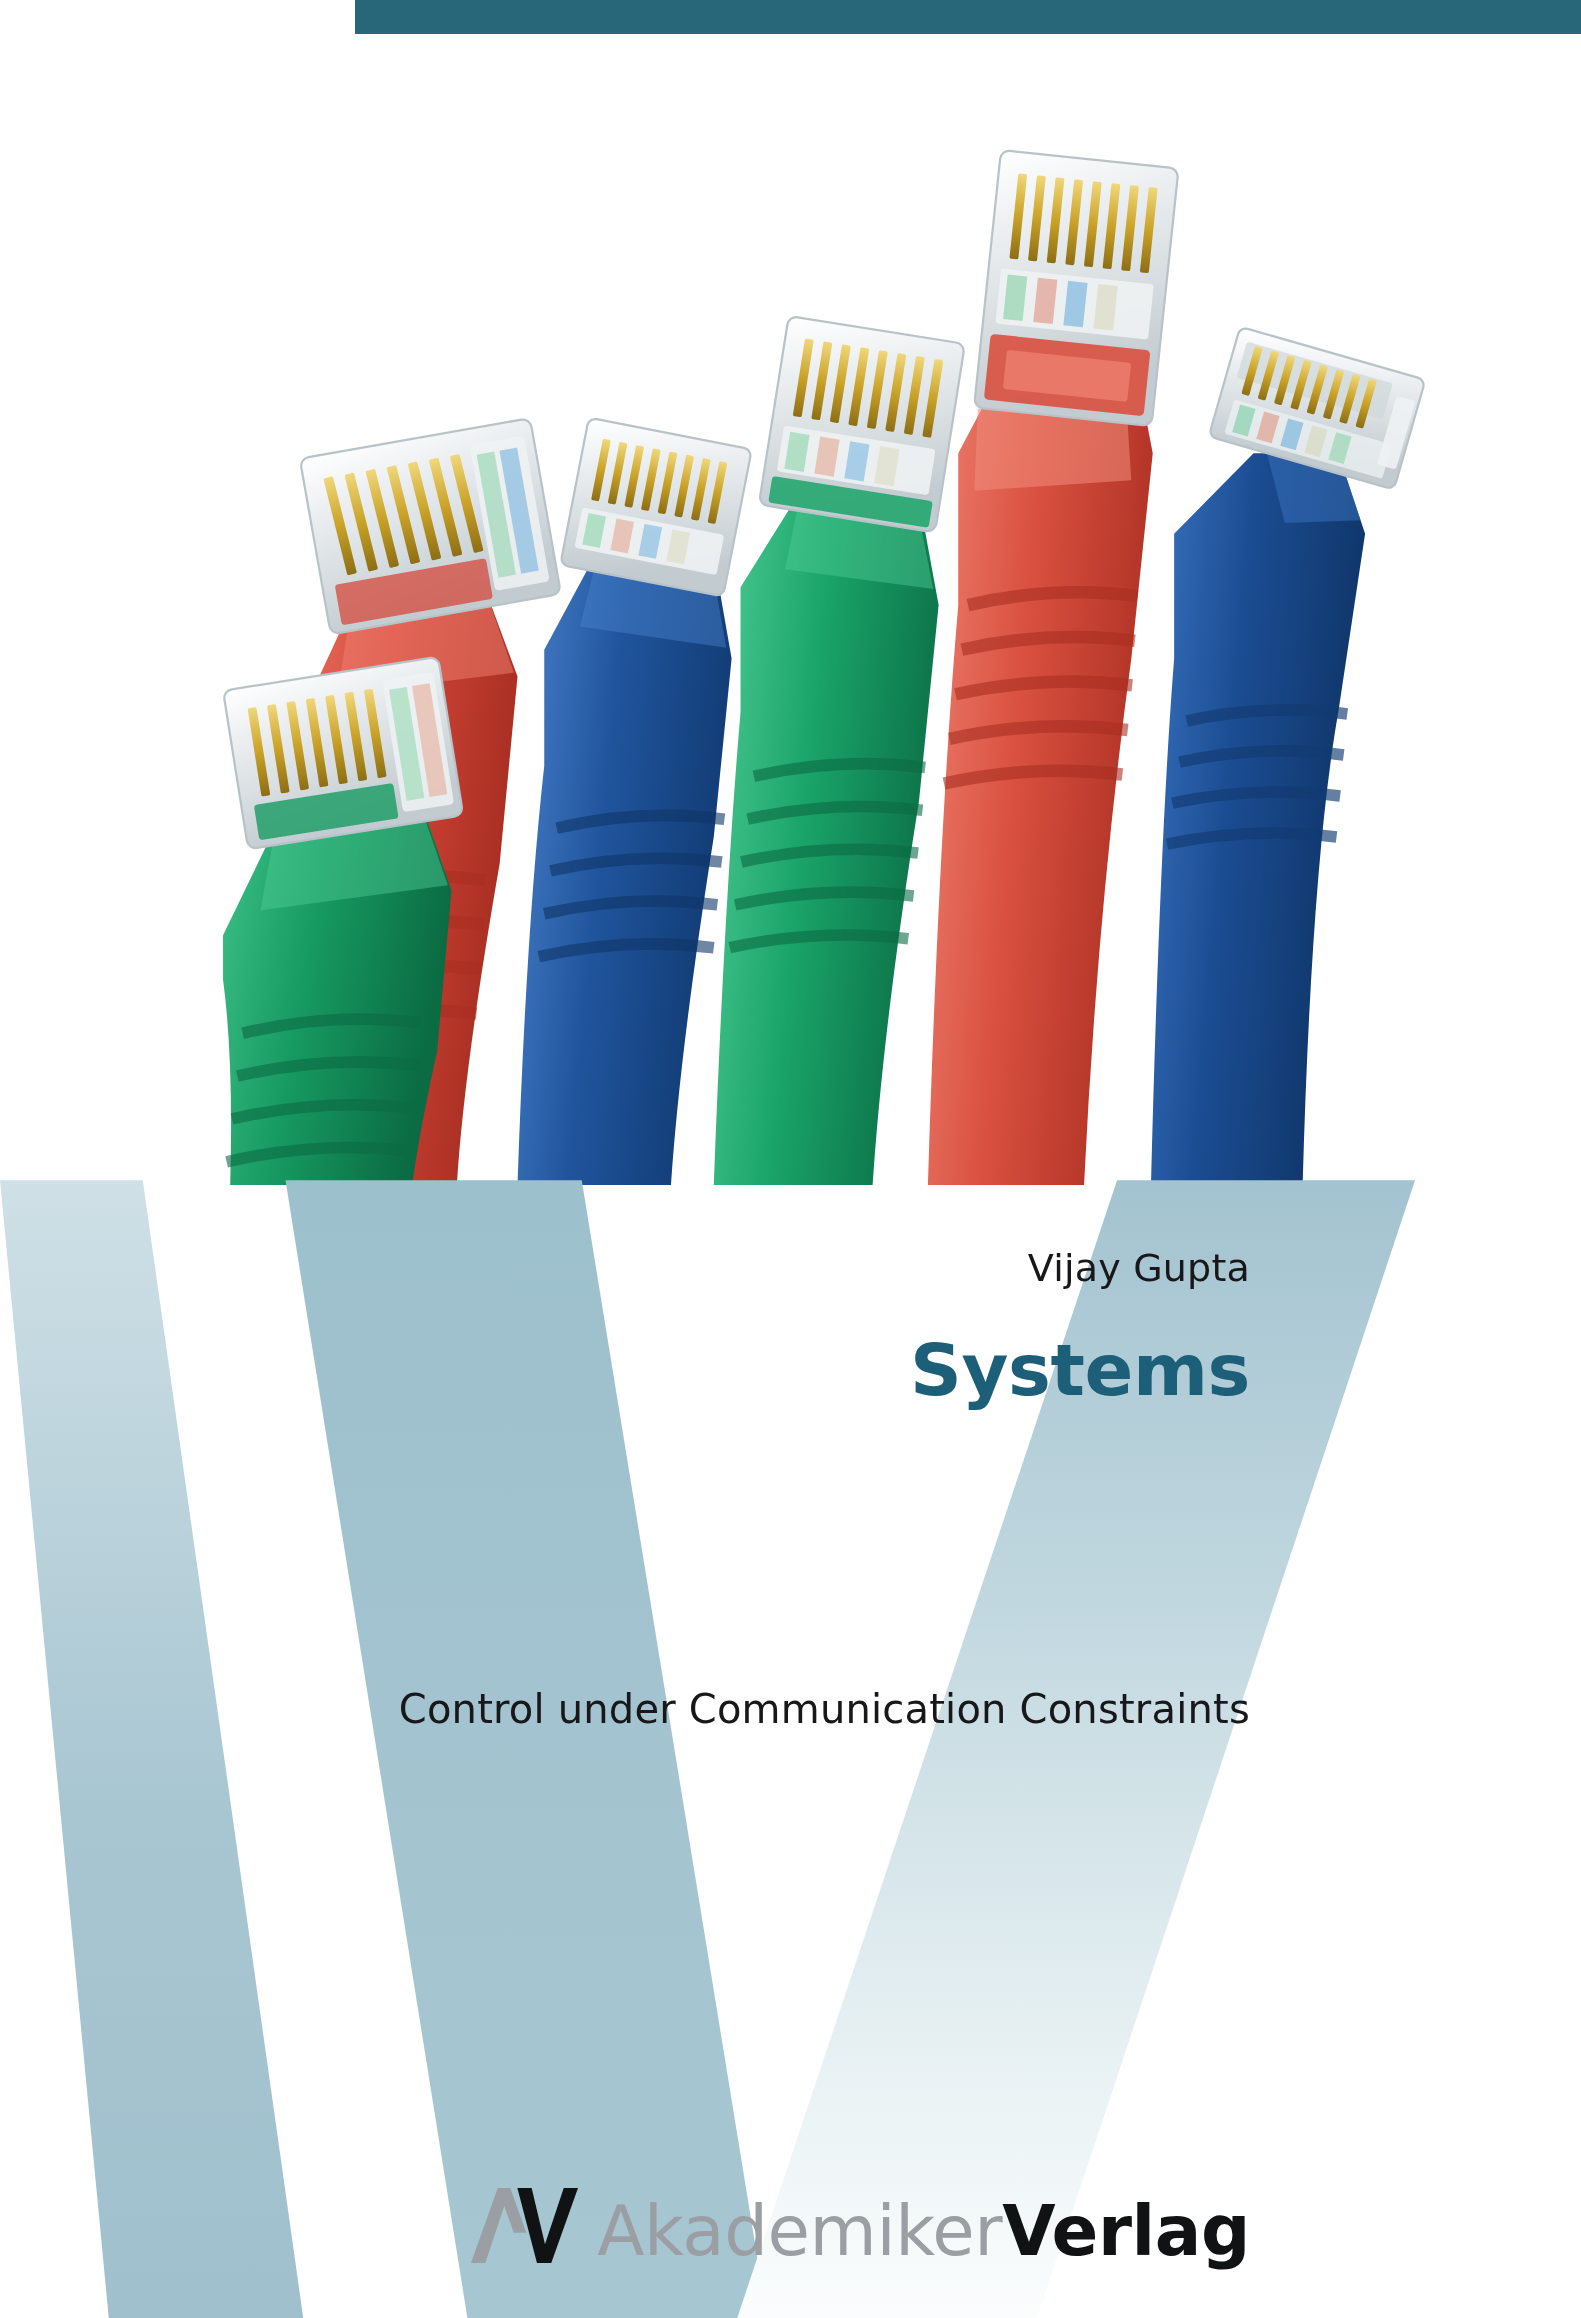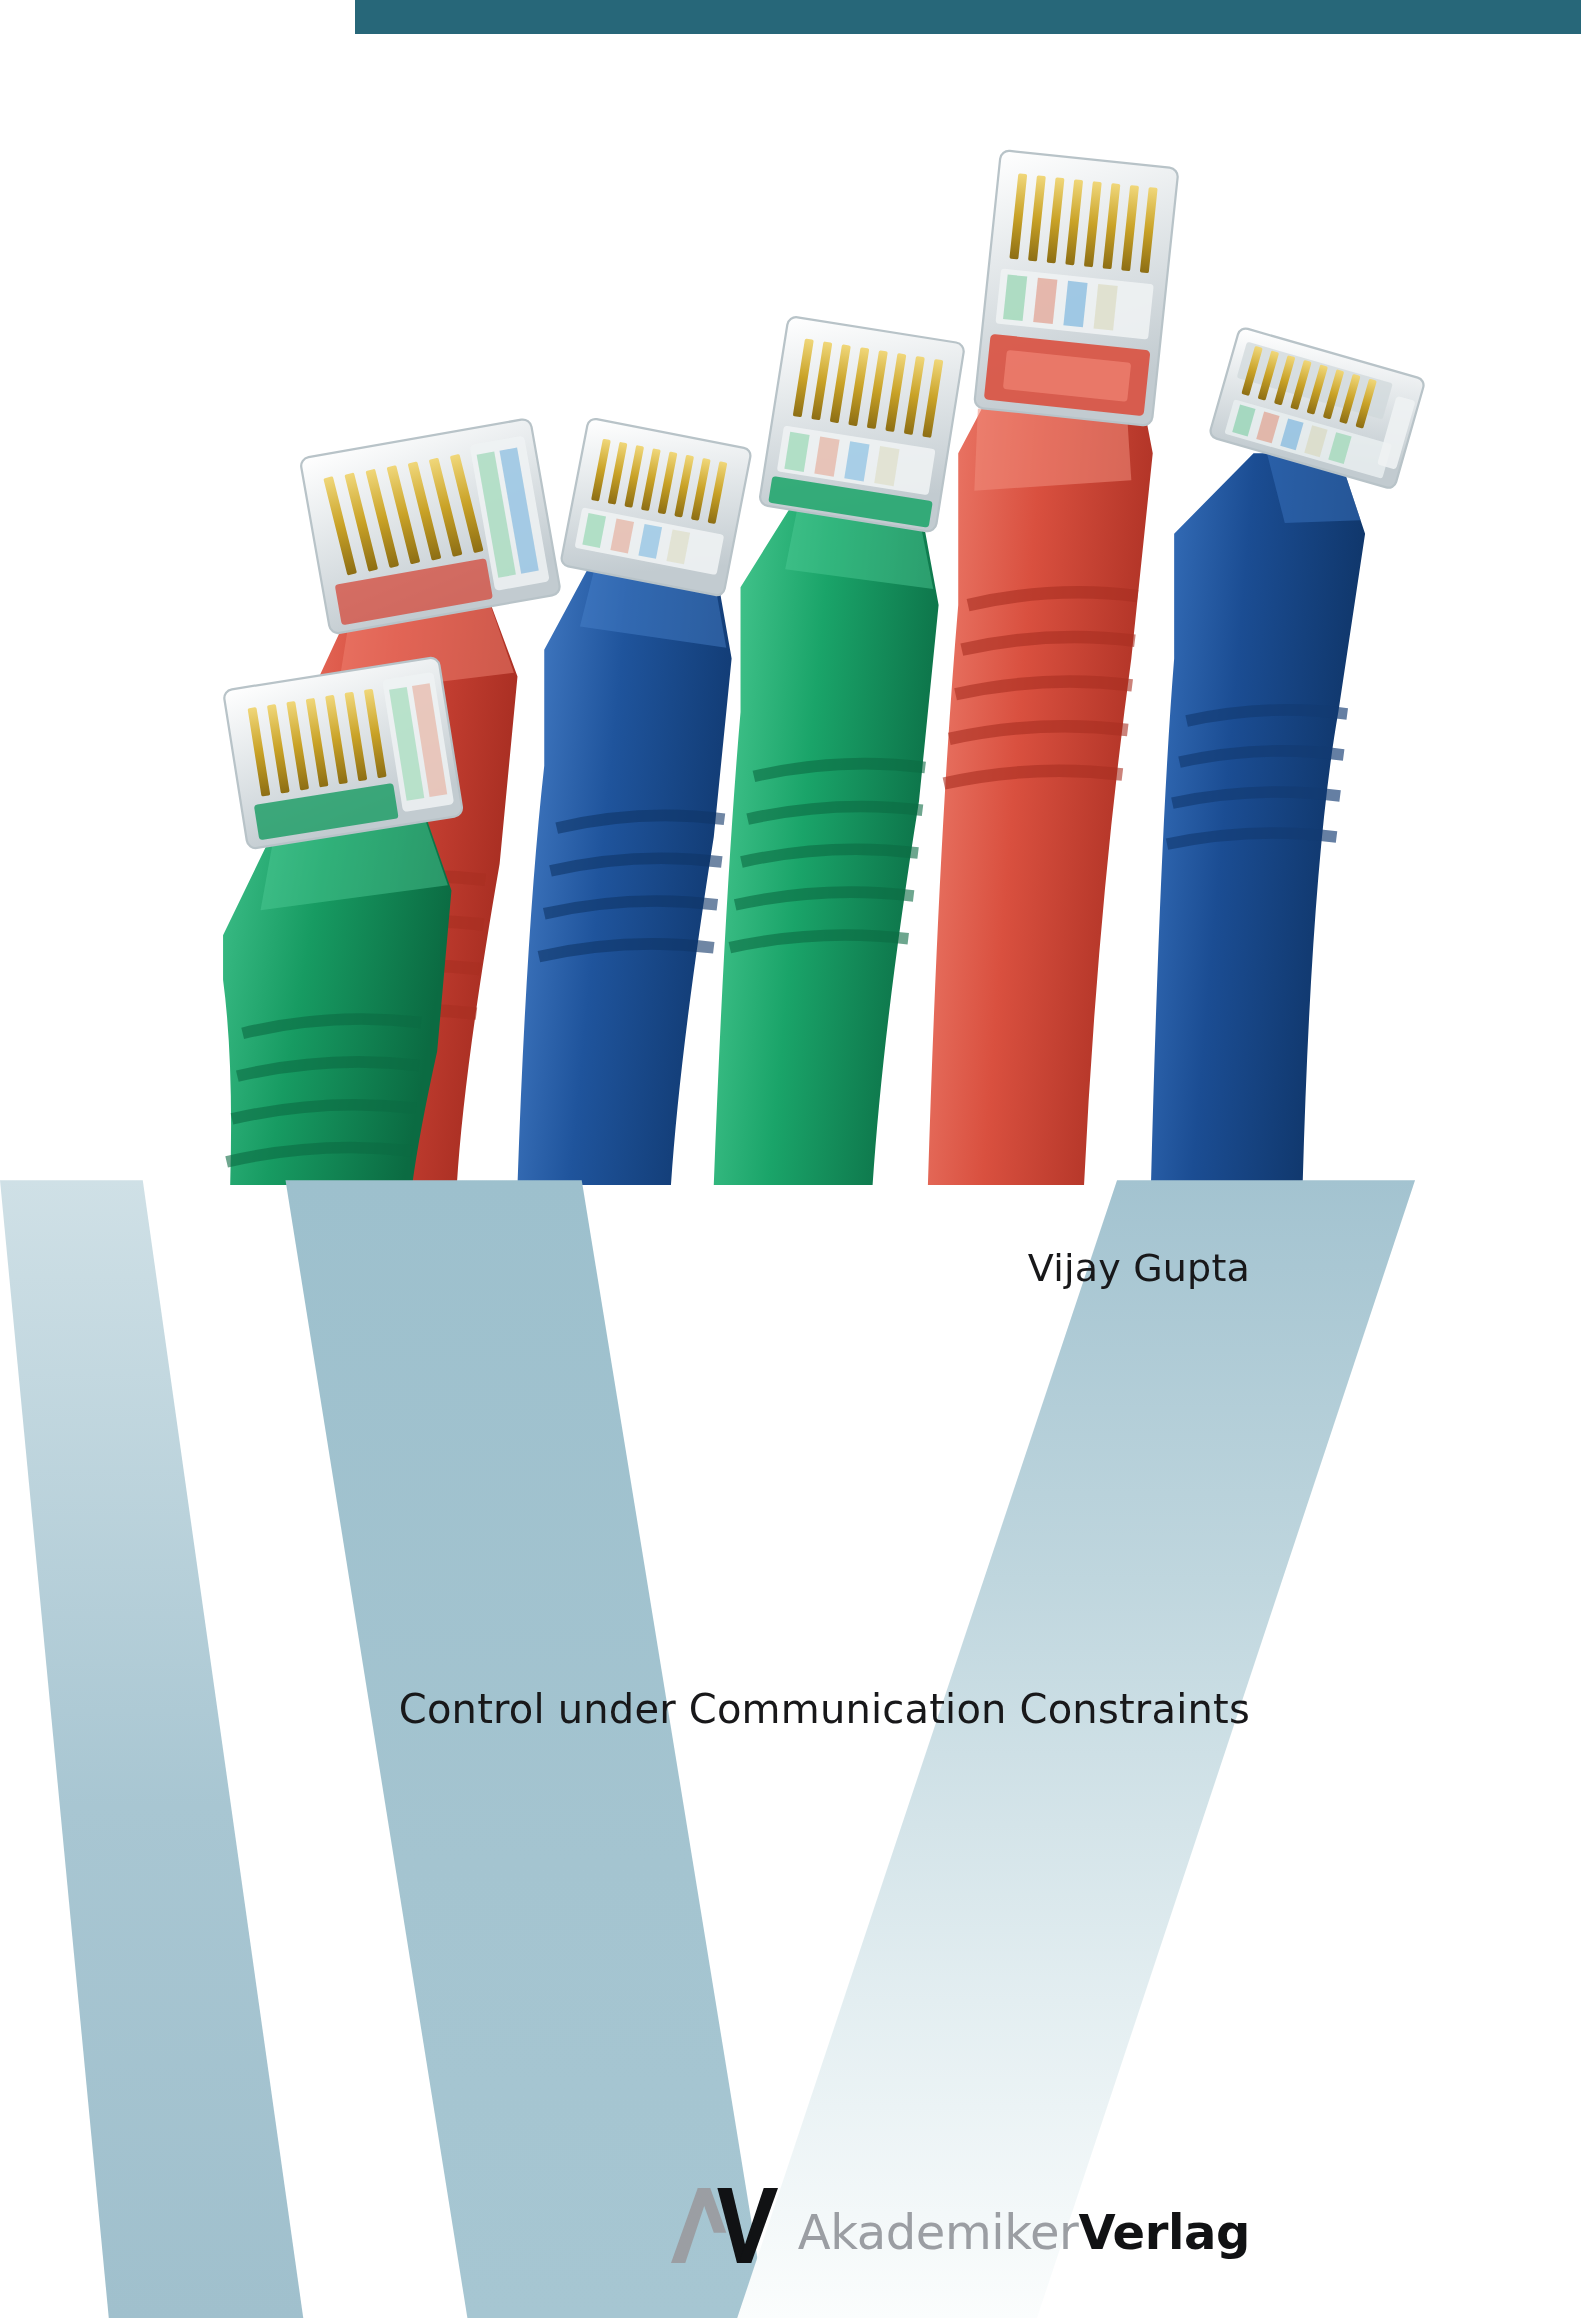--- a/index.html
+++ b/index.html
@@ -28,21 +28,21 @@
          text-align:right;color:#1d5f78;
          font-size:72px;line-height:1.06;font-weight:bold;letter-spacing:-0.4px;}
   .title .ln{display:block;}
 
   .subtitle{position:absolute;right:73px;top:1658px;width:1232px;
             text-align:right;color:#18181a;font-size:40px;letter-spacing:0.2px;white-space:nowrap;margin-top:28px;}
 
   
   .publisher{position:absolute;right:73px;top:2188px;display:flex;align-items:center;gap:19.6px;}
   .publisher .mark{display:block;}
-  .publisher .wordmark{font-size:48px;letter-spacing:-0.4px;line-height:1;white-space:nowrap;margin-top:9px;}
+  .publisher .wordmark{font-size:69px;letter-spacing:-0.4px;line-height:1;white-space:nowrap;margin-top:9px;}
   .publisher .wm-light{color:#9b9ea3;}
   .publisher .wm-dark{color:#111214;font-weight:bold;}
 </style>
 </head>
 <body>
 
 <div id="cover">
 
   <div id="topbar"></div>
 
@@ -295,20 +295,21 @@
 
       <polygon points="1252,0 1586,0 1162,1276 826,1276" fill="url(#bandC)"></polygon>
     </svg>
   </div>
 
   <div id="textlayer">
 
     <div class="author">Vijay Gupta</div>
 
     <div class="title">
+      <span class="ln">Systems</span>
     </div>
 
     <div class="subtitle">Control under Communication Constraints</div>
 
     <div class="publisher">
       <span class="mark">
         <svg width="107" height="75" viewBox="0 0 120 84" xmlns="http://www.w3.org/2000/svg">
 
           <polygon points="30,0 44,0 16,84 0,84" fill="#9b9ea3"></polygon>
           <polygon points="30,0 44,0 62,50 48,50" fill="#9b9ea3"></polygon>

